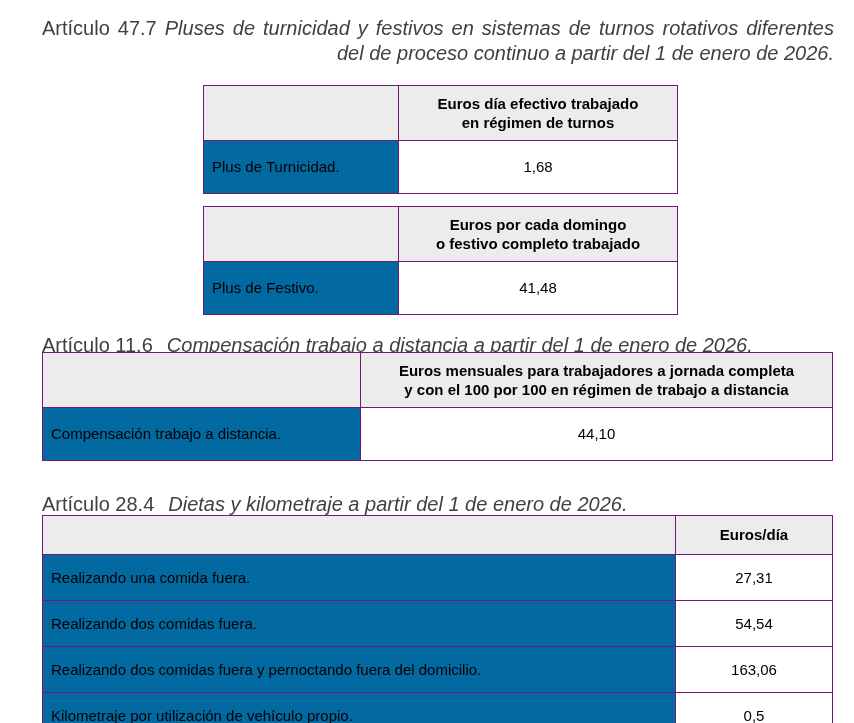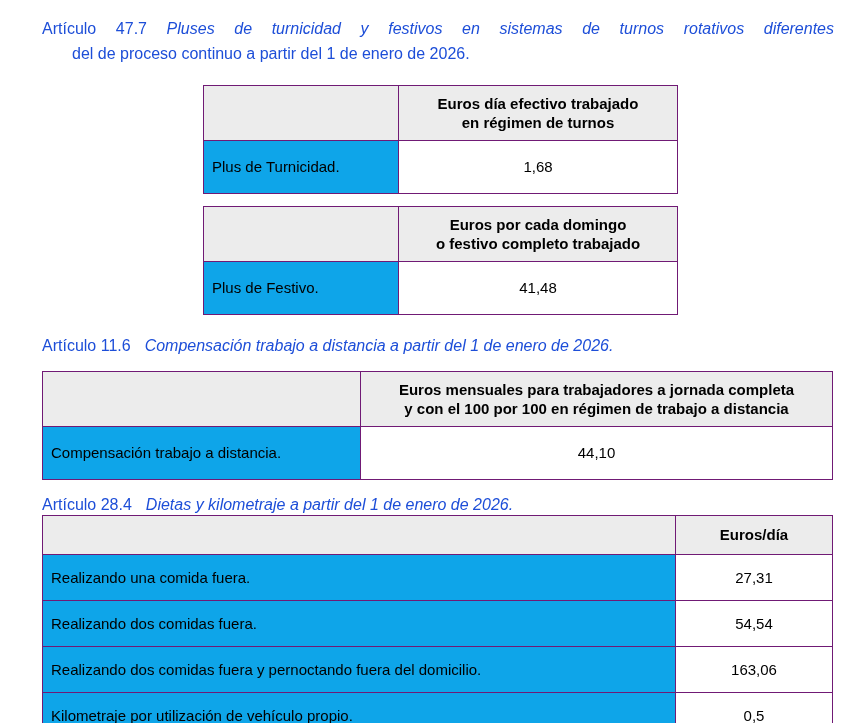--- a/index.html
+++ b/index.html
@@ -7,25 +7,25 @@
     width:854px;height:723px;
     background:#ffffff;
     font-family:"Liberation Sans", sans-serif;
     color:#000000;
     position:relative;
     overflow:hidden;
   }
   .abs{position:absolute;}
 
   
-  .heading{font-size:16px;line-height:25px;color:#1d4ed8;}
+  .heading{font-size:20px;line-height:25px;color:#404040;}
   .heading .hnum{font-style:normal;text-align:right;}
   .heading .hital{font-style:italic;}
   .h-just{text-align:justify;text-align-last:justify;}
-  .h-line2{padding-left:30px;}
+  .h-line2{padding-left:30px;font-style:italic;text-align:right;}
   .hgap{margin-left:14px;}
 
   
   table.doc{
     border-collapse:collapse;
     table-layout:fixed;
     font-size:15px;
   }
   table.doc th, table.doc td{
     border:1px solid #701a75;
@@ -37,37 +37,37 @@
     text-align:center;
     vertical-align:middle;
     white-space:pre-line;
     line-height:19px;
     padding:8px 6px;
   }
   table.doc td.lbl{
     text-align:left;
     padding:6px 8px;
     line-height:20px;
-    background:#0ea5e9;
+    background:#0369a1;
   }
   table.doc td.val{
     text-align:center;
     padding:16px 4px;
     line-height:20px;
     background:#ffffff;
   }
   table.t4 th{padding:9px 6px;line-height:20px;}
   table.t4 td.lbl, table.t4 td.val{padding:13px 8px;line-height:19px;}
 
   
   #heading1{left:42px;top:16px;width:792px;}
   #table1{left:203px;top:85px;width:474px;}
   #table2{left:203px;top:206px;width:474px;}
   #heading2{left:42px;top:333px;width:792px;}
-  #table3{left:42px;top:371px;width:790px;}
+  #table3{left:42px;top:352px;width:790px;}
   #heading3{left:42px;top:492px;width:792px;}
   #table4{left:42px;top:515px;width:790px;}
 </style>
 </head>
 <body>
 
 <div>
 
   <div id="heading1" class="abs heading">
     <div class="h-just">

